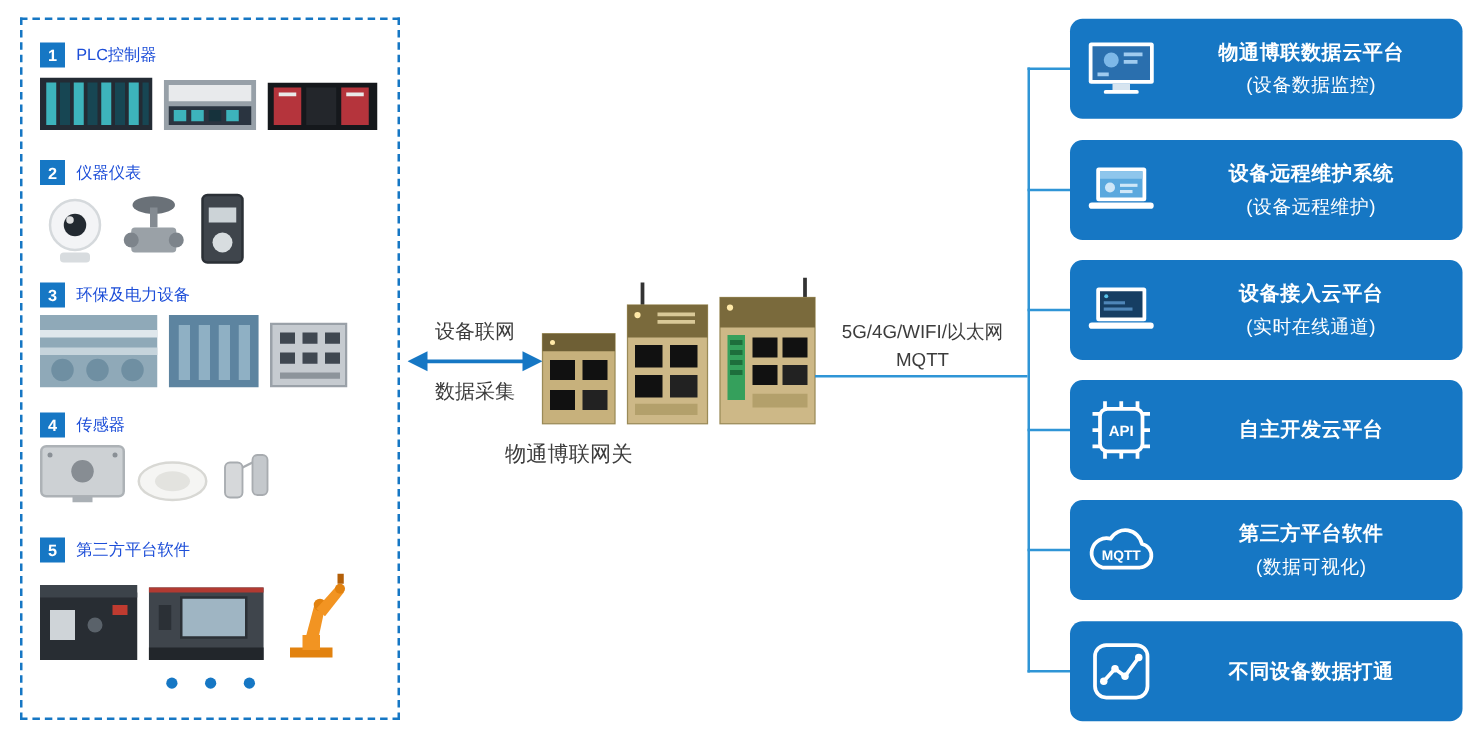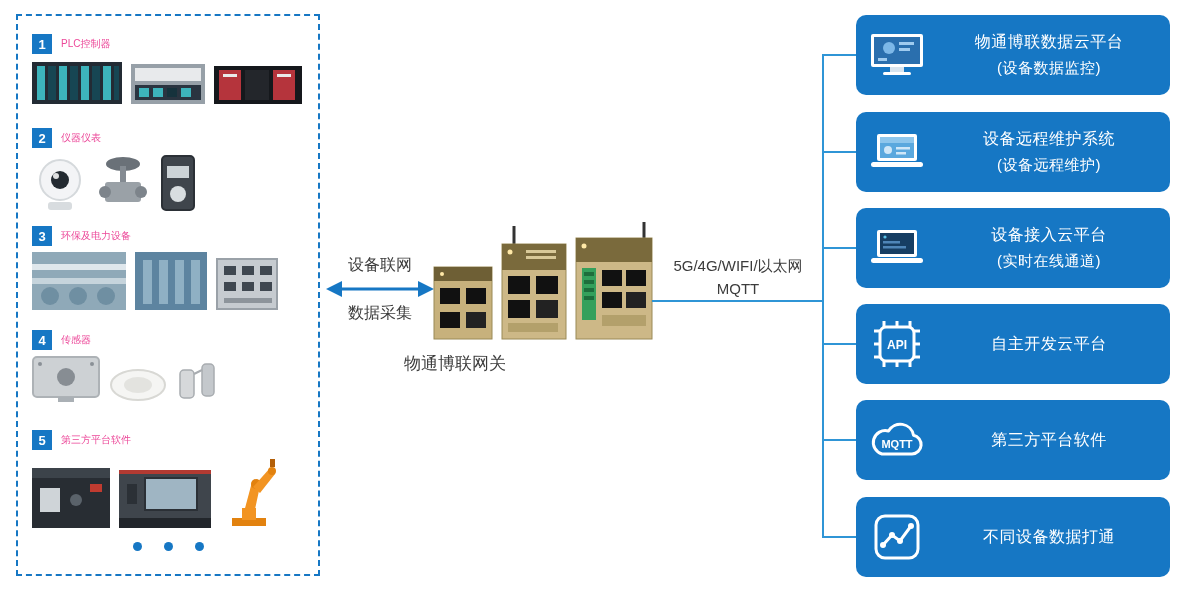--- a/index.html
+++ b/index.html
@@ -5,42 +5,42 @@
   * { margin:0; padding:0; box-sizing:border-box; }
   body { font-family:"Liberation Sans","DejaVu Sans",sans-serif; background:#fff; }
   .canvas { position:relative; width:1184px; height:601px; background:#fff; overflow:hidden; }
 
   
   .left-box { position:absolute; left:16px; top:14px; width:304px; height:562px;
               border:2px dashed #1677c4; background:#fff; }
   .cat { position:absolute; left:14px; display:flex; align-items:center; gap:9px; }
   .badge { width:20px; height:20px; background:#1677c4; color:#fff; font-size:13px; font-weight:bold;
            display:flex; align-items:center; justify-content:center; flex-shrink:0; }
-  .cat-label { font-size:10px; color:#ec4899; white-space:nowrap; }
+  .cat-label { font-size:13px; color:#1d4ed8; white-space:nowrap; }
   .imgrow { position:absolute; left:14px; right:8px; display:flex; align-items:flex-end; gap:9px; }
   .dots { position:absolute; left:0; right:0; display:flex; justify-content:center; gap:22px; }
   .dot { width:9px; height:9px; border-radius:50%; background:#1677c4; }
 
   
   .mid-text { position:absolute; text-align:center; font-size:16px; color:#3c3c3c; }
   .dbl-arrow { position:absolute; }
   .gateway-svg { position:absolute; left:426px; top:222px; }
   .gateway-label { position:absolute; left:404px; top:352px; width:250px; text-align:left;
                    font-size:17px; color:#3c3c3c; }
   .uplink { position:absolute; text-align:center; font-size:15px; color:#3c3c3c; line-height:1.55; }
 
   
   .line { position:absolute; background:#2f95d6; }
 
   
   .cloud-box { position:absolute; left:856px; width:314px; height:80px; background:#1677c4;
                border-radius:10px; display:flex; align-items:center; color:#fff; }
   .cloud-icon { width:82px; display:flex; justify-content:center; align-items:flex-end; flex-shrink:0; }
   .cloud-text { flex:1; text-align:center; padding-right:10px; }
-  .cloud-title { font-size:16px; letter-spacing:.5px; }
+  .cloud-title { font-size:16px; letter-spacing:.5px;font-weight:bold; }
   .cloud-sub { font-size:15px; margin-top:6px; letter-spacing:.5px; }
 </style>
 </head>
 <body>
 
 <div class="canvas">
 
   <div class="left-box">
 
     <div class="cat" style="top:18px">
@@ -338,20 +338,21 @@
 
   <div class="cloud-box" style="top:400px">
     <div class="cloud-icon">
       <svg width="60" height="44" viewBox="0 0 60 44">
         <path d="M15 36 H45 A9.5 9.5 0 0 0 46.5 17.2 A13.5 13.5 0 0 0 21.5 13 A10.5 10.5 0 0 0 15 36 Z" fill="#1677c4" stroke="#fff" stroke-width="3" stroke-linejoin="round"></path>
         <text x="30" y="30" text-anchor="middle" font-size="11" font-weight="bold" fill="#fff">MQTT</text>
       </svg>
     </div>
     <div class="cloud-text">
       <div class="cloud-title">第三方平台软件</div>
+      <div class="cloud-sub">(数据可视化)</div>
     </div>
   </div>
 
   <div class="cloud-box" style="top:497px">
     <div class="cloud-icon">
       <svg width="48" height="48" viewBox="0 0 48 48">
         <rect x="3" y="3" width="42" height="42" rx="9" fill="none" stroke="#fff" stroke-width="3"></rect>
         <polyline points="10,32 19,22 27,28 38,13" fill="none" stroke="#fff" stroke-width="3"></polyline>
         <circle cx="10" cy="32" r="3" fill="#fff"></circle>
         <circle cx="19" cy="22" r="3" fill="#fff"></circle>

